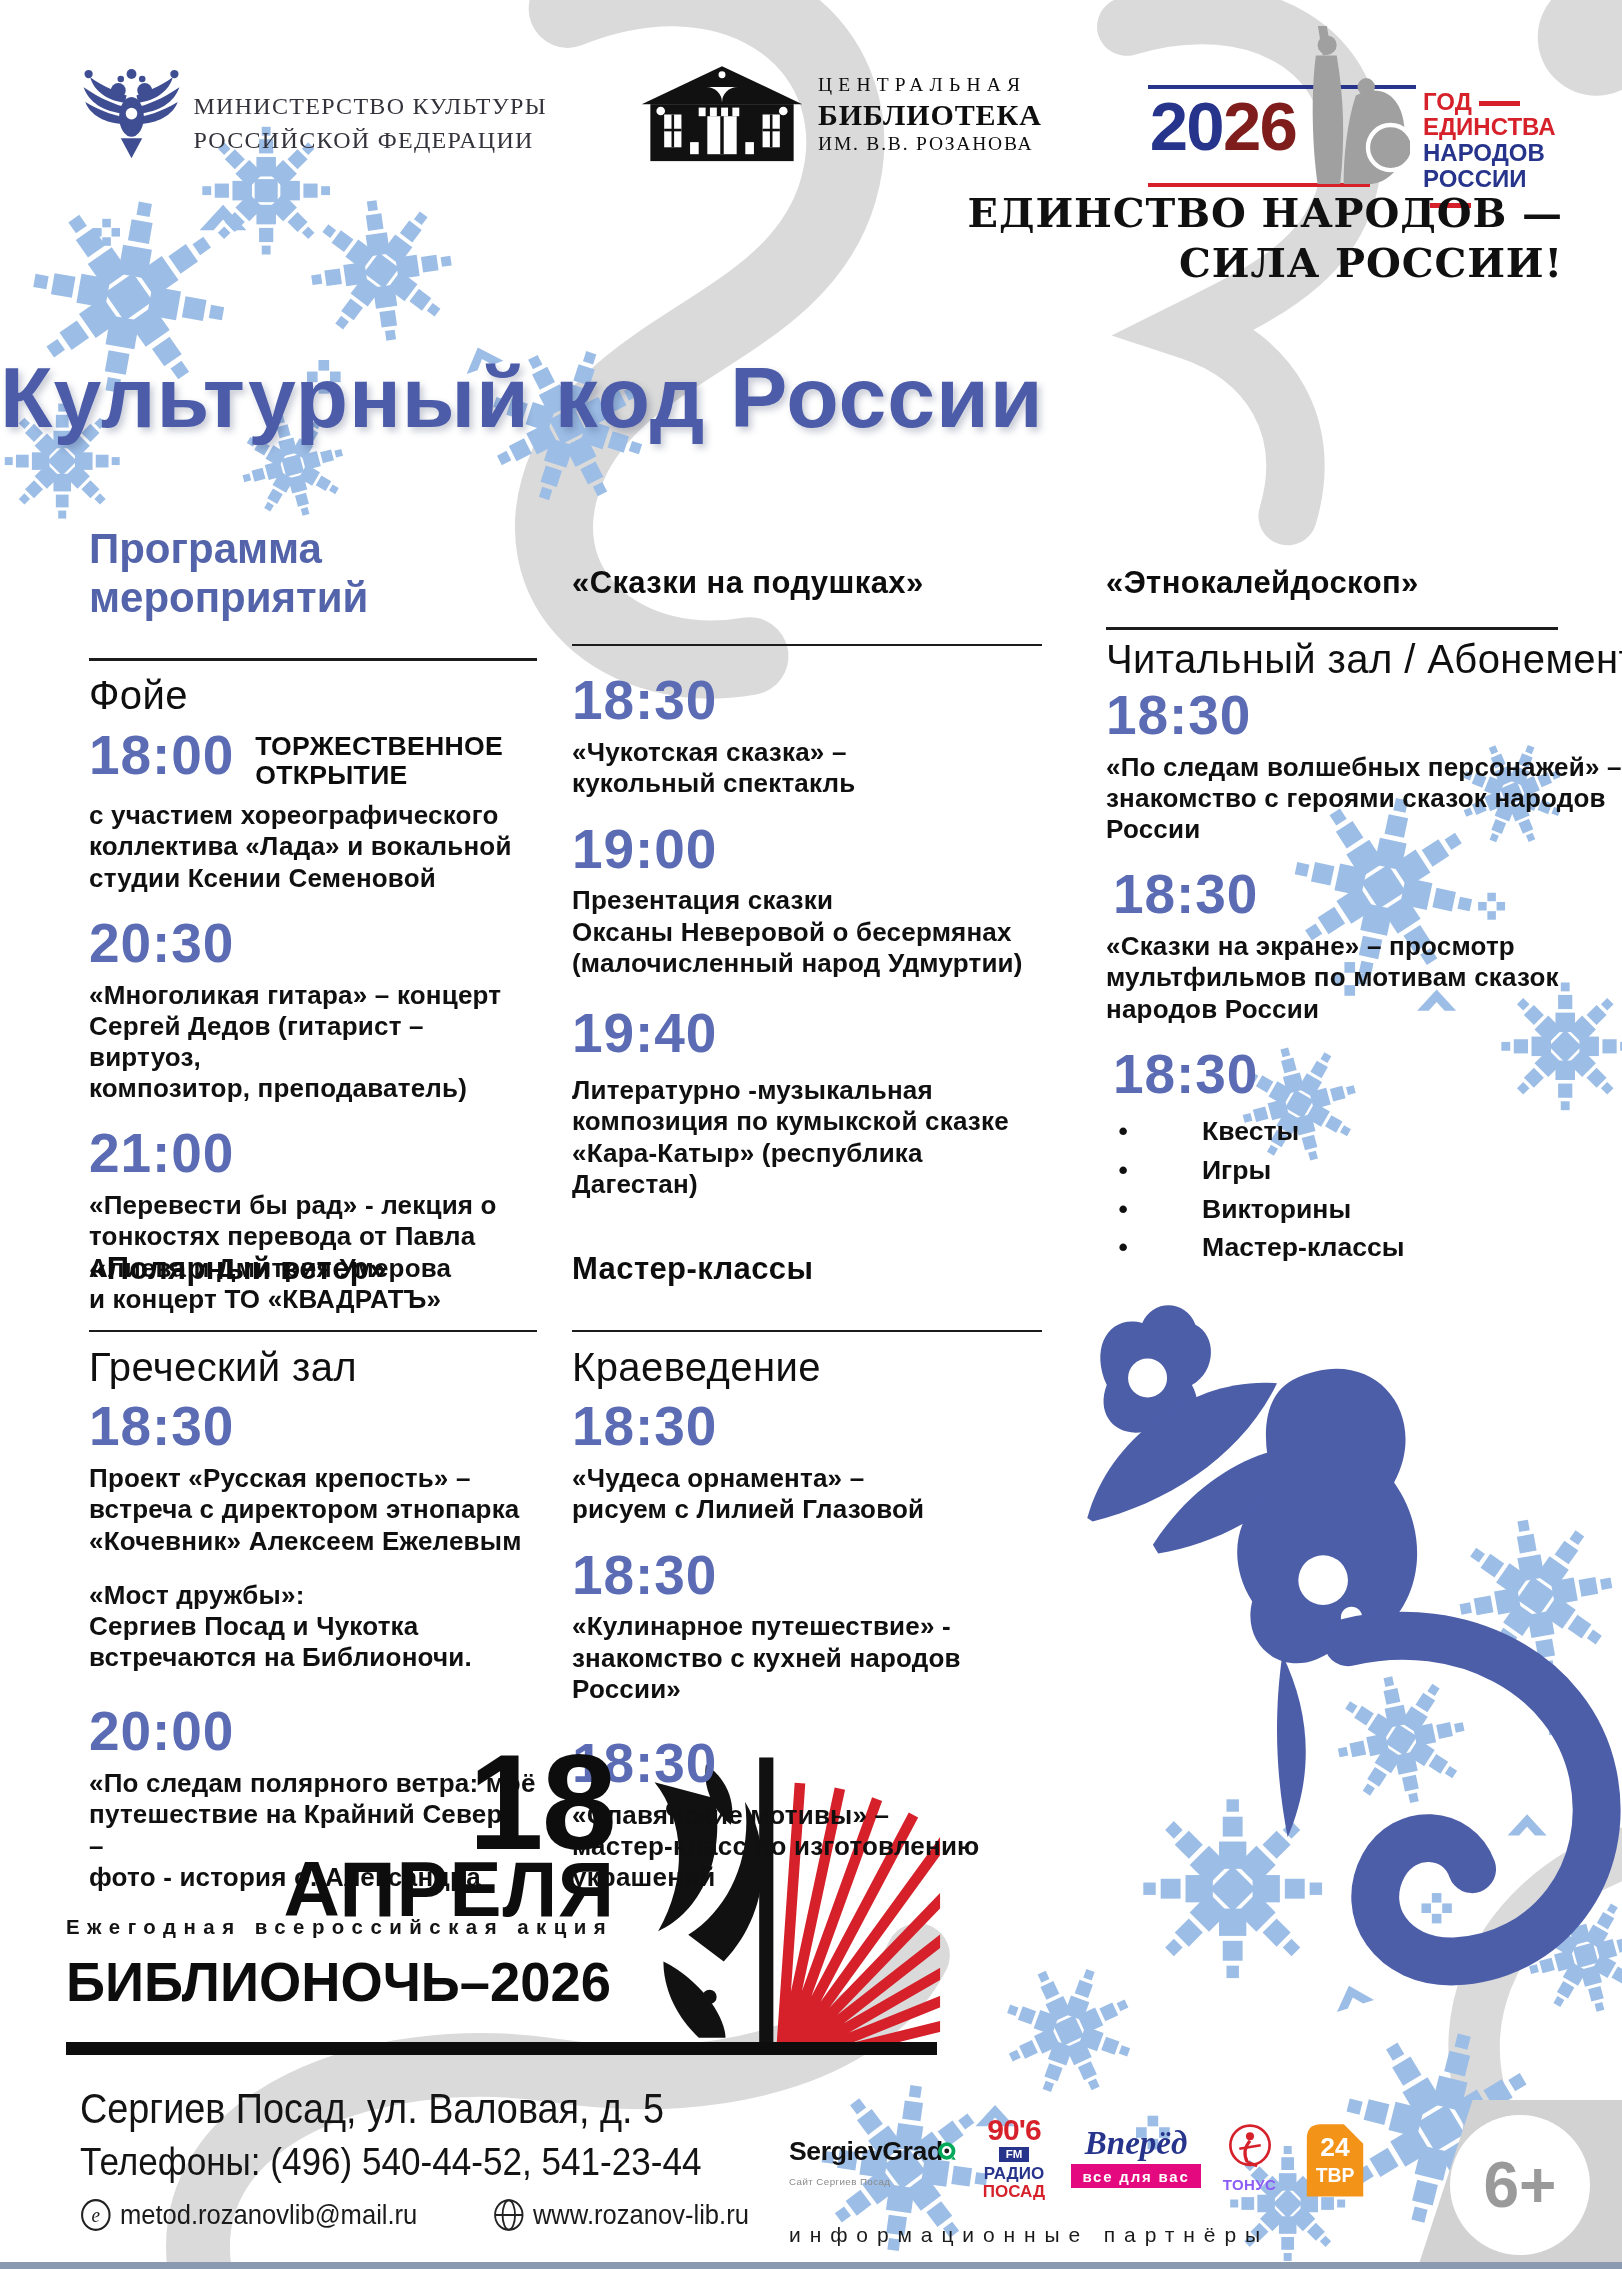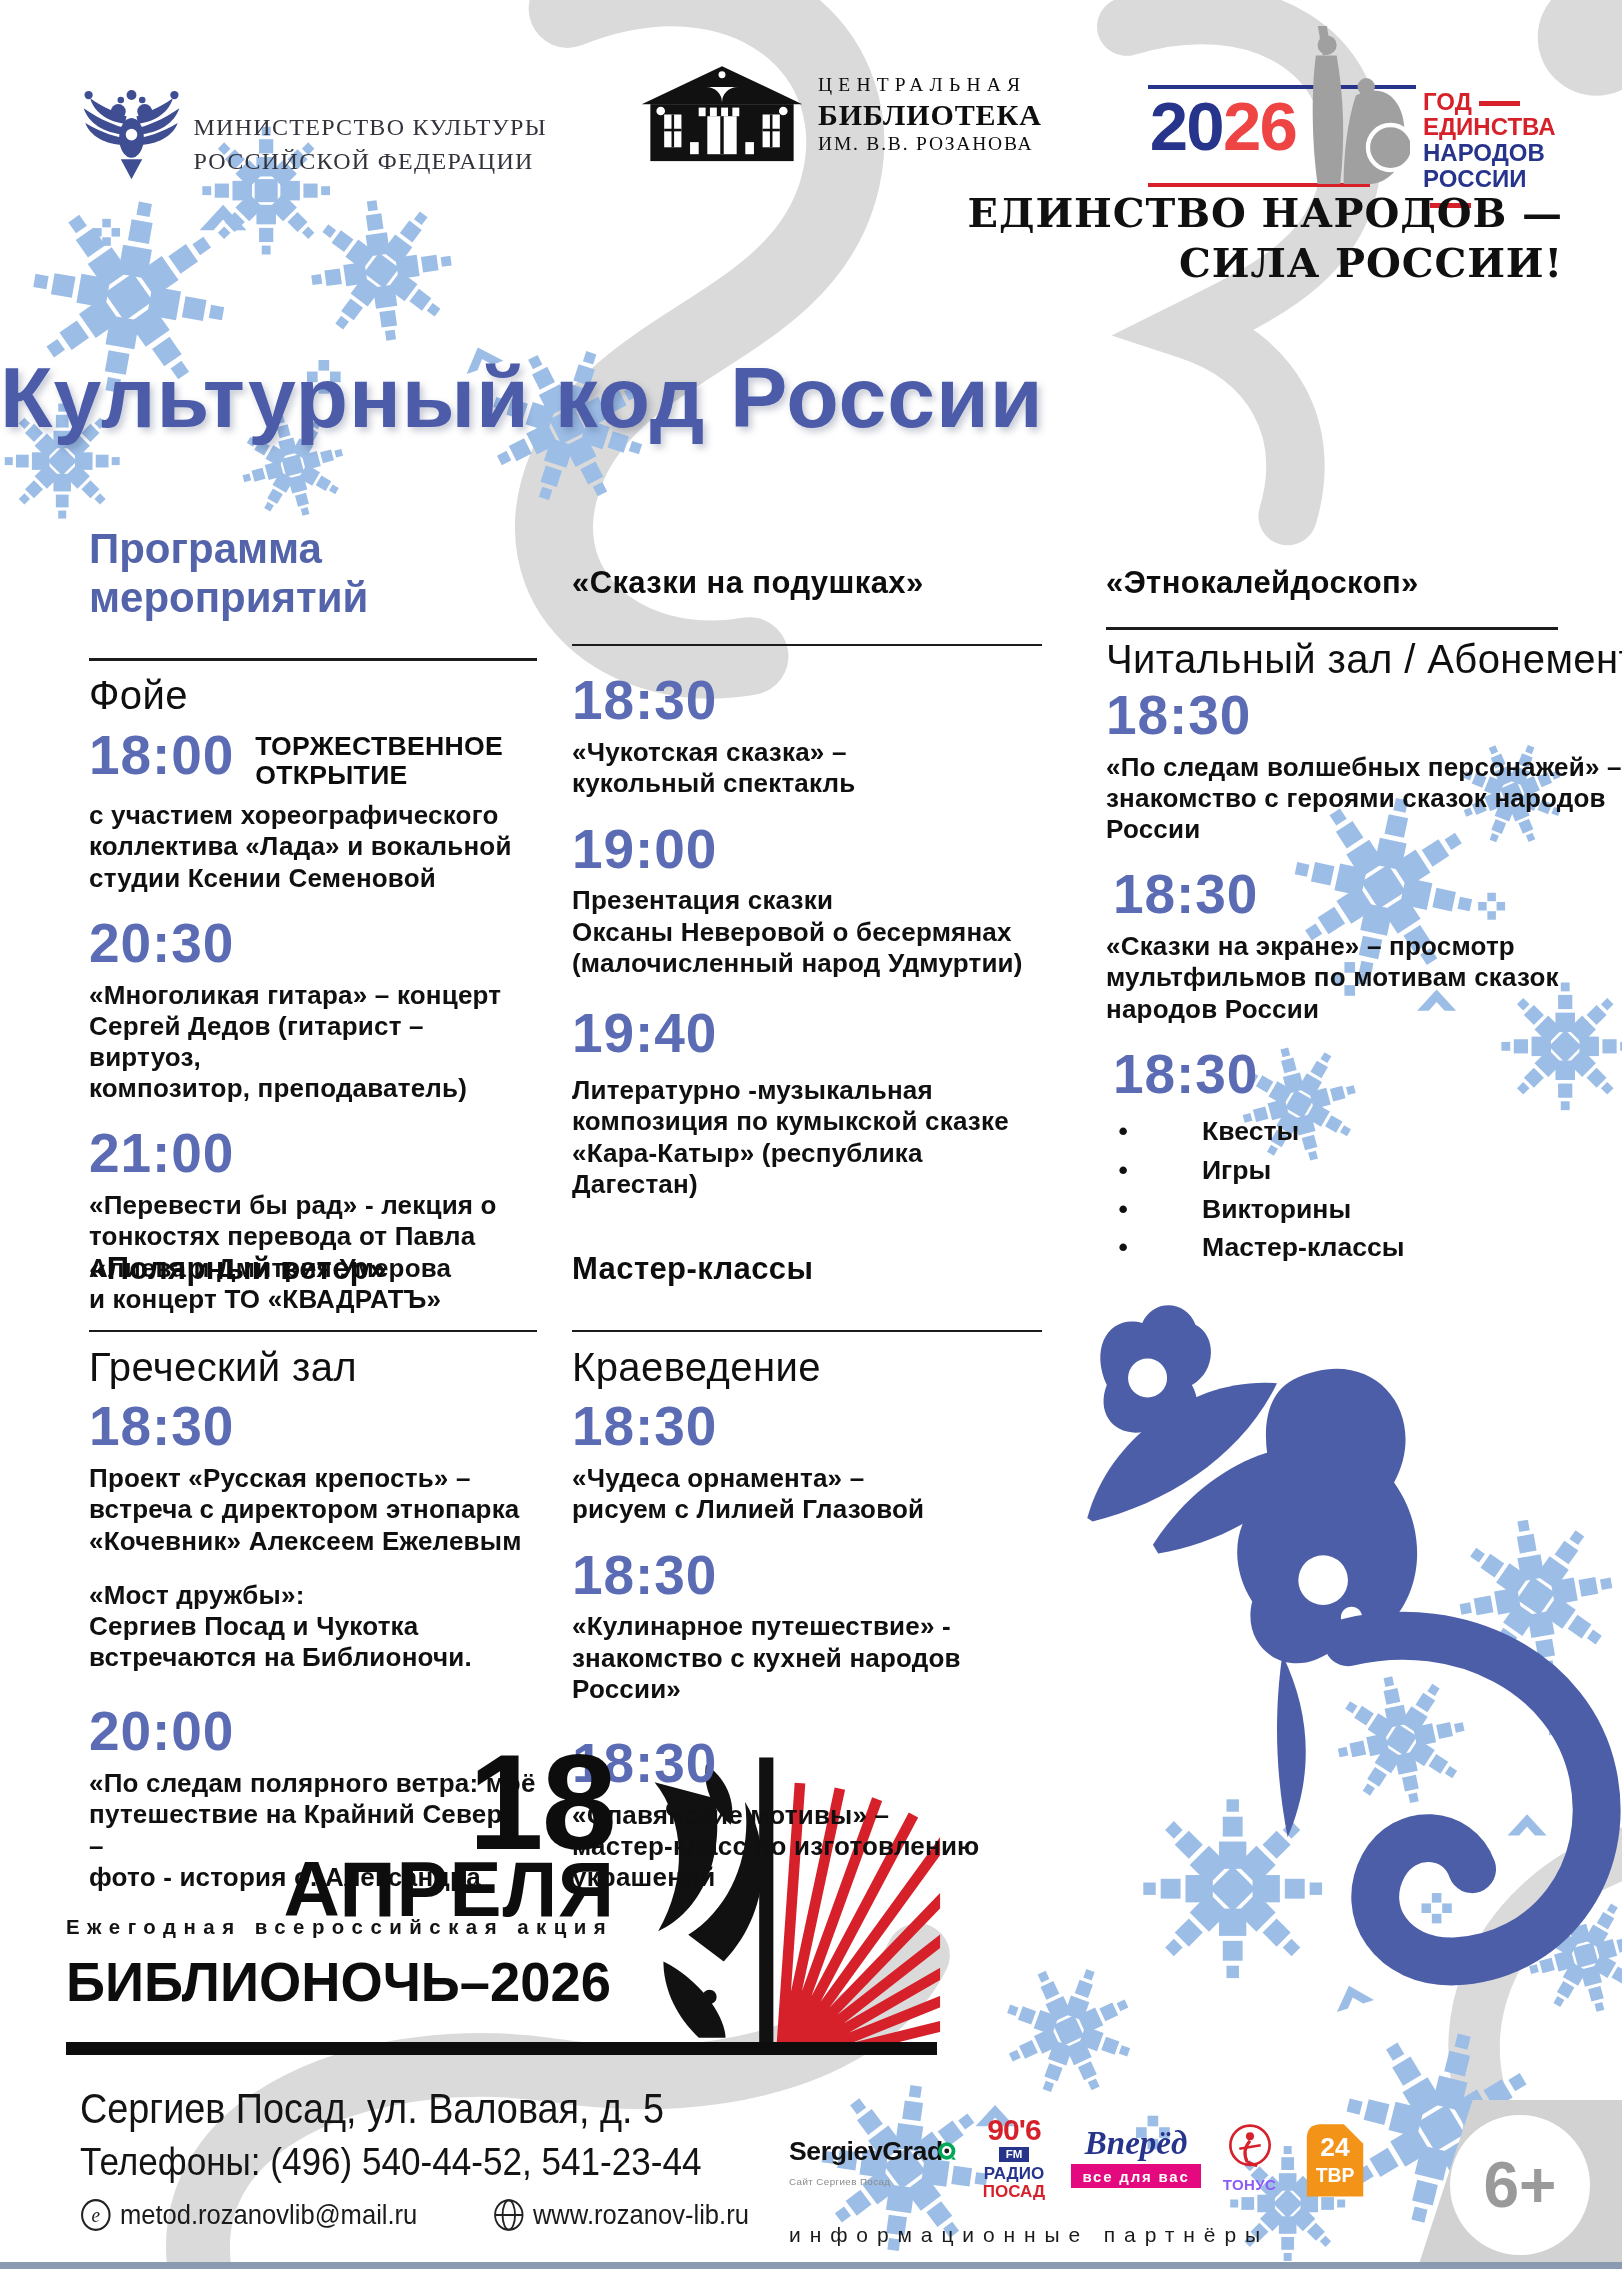--- a/index.html
+++ b/index.html
@@ -2,33 +2,33 @@
 <html style="font-size:14px"><head>
 <meta charset="utf-8">
 <style>
   html,body{margin:0;padding:0;background:#ffffff;}
   body{font-family:"Liberation Sans","DejaVu Sans",sans-serif;}
   .page{position:relative;width:1623px;height:2270px;background:#fff;overflow:hidden;outline:0.9px solid #b9b9b9;}
   .bg{position:absolute;left:0;top:0;z-index:0;}
   .layer{position:absolute;z-index:1;}
 
   
-  .ministry{left:82px;top:84px;display:flex;align-items:center;gap:12.4px;}
+  .ministry{left:82px;top:63px;display:flex;align-items:center;gap:12.4px;}
   .ministry-text{font-family:"Liberation Serif","DejaVu Serif",serif;font-size:24px;color:#33333c;letter-spacing:1.3px;line-height:1.4;white-space:pre-line;}
   .library{left:640px;top:62px;display:flex;align-items:center;gap:14px;}
   .library-text{font-family:"Liberation Serif","DejaVu Serif",serif;color:#0e0e0e;}
   .lib1{font-size:19.5px;letter-spacing:6.2px;}
   .lib2{font-size:30px;font-weight:700;letter-spacing:0.9px;margin-top:1.8px;}
   .lib3{font-size:19.5px;letter-spacing:1.8px;margin-top:1.8px;}
 
   .yearlogo{left:1148px;top:85px;width:426px;height:115px;}
   .y-topline{position:absolute;left:0;top:0;width:268px;height:4.4px;background:#27348b;}
   .y-botline{position:absolute;left:0;top:98px;width:222px;height:4.4px;background:#d6212b;}
   .y-num{position:absolute;left:1.8px;top:7px;font-size:69px;font-weight:800;line-height:1;letter-spacing:-1.8px;}
-  .y-blue{color:#27348b;} .y-red{color:#ef4444;}
+  .y-blue{color:#27348b;} .y-red{color:#7f1d1d;}
   .y-caption{position:absolute;left:275px;top:3.5px;font-size:24px;font-weight:800;line-height:1.07;}
   .cap-red{color:#d6212b;} .cap-blue{color:#27348b;}
   .cap-dash{display:inline-block;width:41px;height:5.3px;background:#d6212b;vertical-align:middle;margin-left:7px;}
 
   .slogan{left:887px;top:188px;width:676px;text-align:right;font-family:"DejaVu Serif","Liberation Serif",serif;font-weight:700;font-size:40px;line-height:1.25;color:#101010;letter-spacing:0.9px;}
 
   .title{left:0;top:348px;width:1623px;text-align:left;font-size:86px;font-weight:800;color:#4c5ca9;letter-spacing:0.9px;text-shadow:3.5px 4.4px 7px rgba(40,50,90,.25);}
 
   
   .col{position:absolute;z-index:1;}

